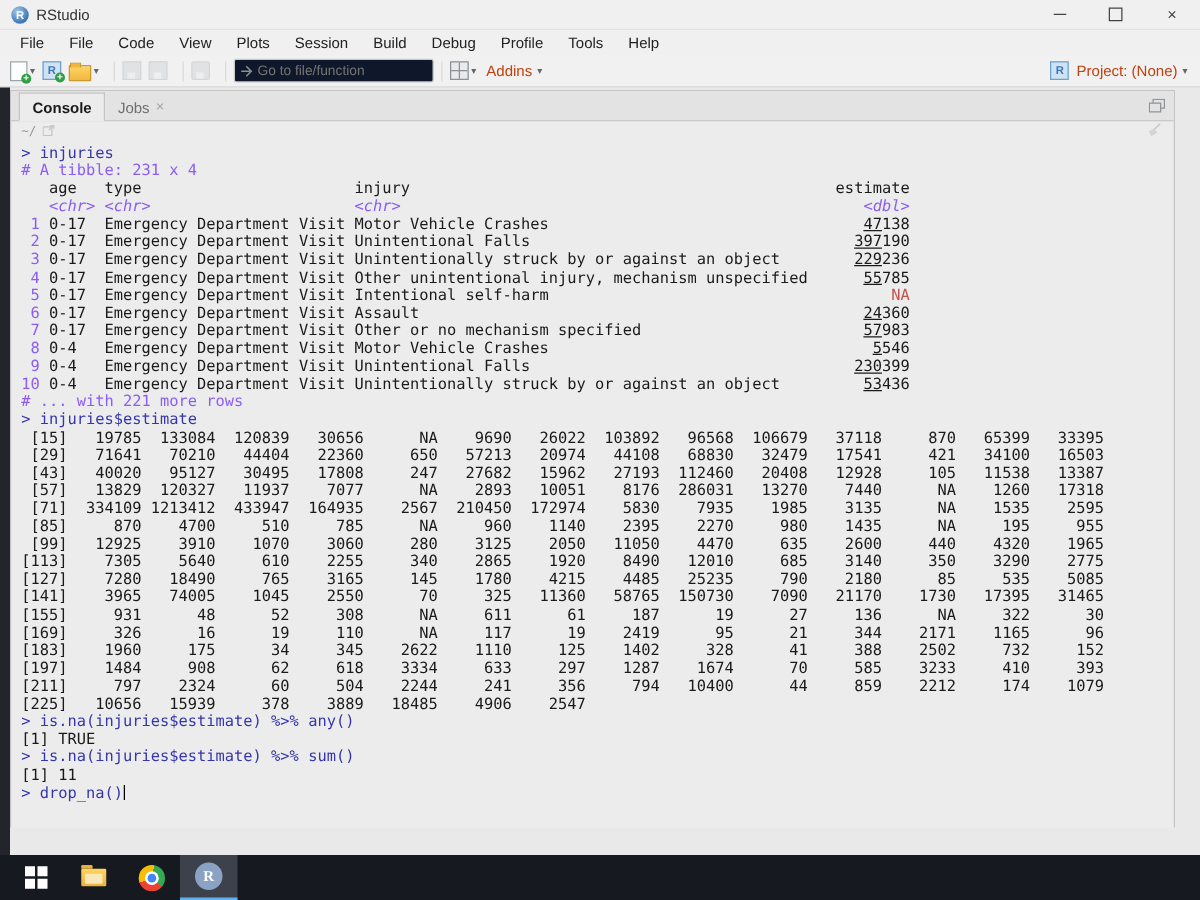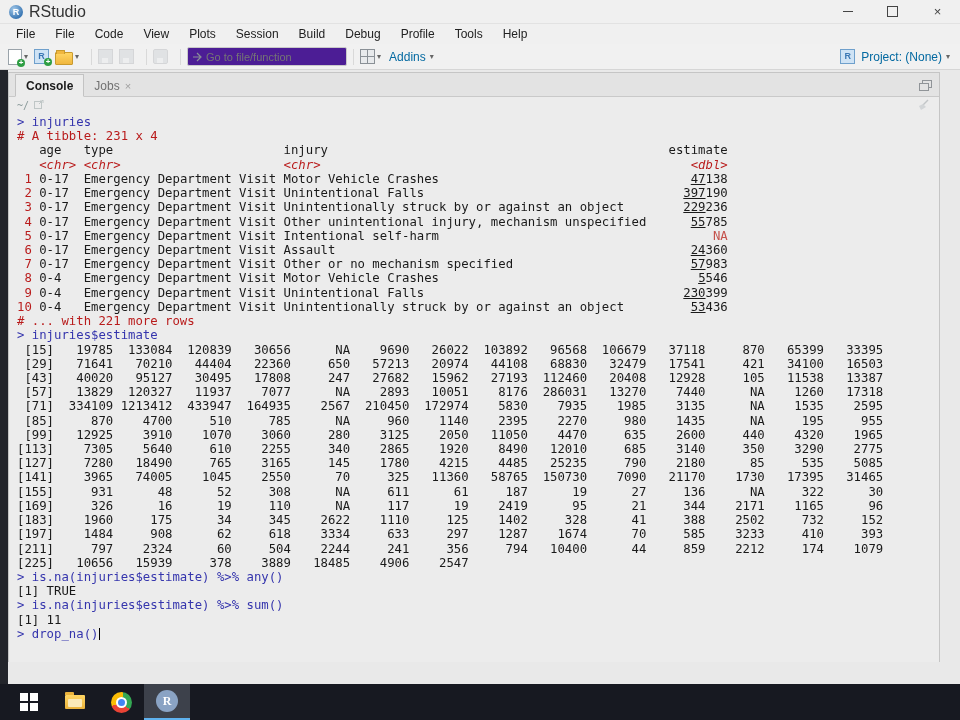--- a/index.html
+++ b/index.html
@@ -4,21 +4,21 @@
 <style>
   html,body{margin:0;padding:0;}
   body{width:960px;height:720px;position:relative;overflow:hidden;background:#111;
        font-family:"Liberation Sans",sans-serif;-webkit-font-smoothing:antialiased;}
   .window{position:absolute;left:0;top:0;width:960px;height:684px;background:#e9e9e9;}
   
   .titlebar{height:23px;background:#f0f0f0;display:flex;align-items:center;border-bottom:1px solid #e2e2e2;}
   .app-logo{width:14px;height:14px;border-radius:50%;margin:0 6px 0 9px;
             background:radial-gradient(circle at 35% 30%,#9fc6e8,#3c78b4 70%);
             color:#fff;font-size:9px;font-weight:bold;text-align:center;line-height:14px;}
-  .app-title{font-size:16px;color:#333;text-align:right;}
+  .app-title{font-size:12px;color:#333;text-align:right;}
   .win-btns{margin-left:auto;display:flex;height:100%;}
   .win-btn{width:45px;height:100%;display:flex;align-items:center;justify-content:center;color:#444;font-size:13px;}
   .min-glyph{display:inline-block;width:10px;height:1px;background:#444;}
   .restore-glyph{position:relative;width:9px;height:9px;border:1px solid #444;background:#f0f0f0;}
   .restore-glyph:before{content:"";position:absolute;left:2px;top:-4px;width:9px;height:9px;border:1px solid #444;z-index:-1;}
   
   .menubar{height:20px;background:#f0f0f0;display:flex;align-items:center;padding-left:6px;}
   .menu-item{font-size:12px;color:#222;padding:2px 10px;}
   
   .toolbar{height:25px;background:#f1f1f1;border-bottom:1px solid #d6d6d6;display:flex;align-items:center;padding-left:8px;}
@@ -28,45 +28,45 @@
   .icon-doc{width:12px;height:14px;background:#fff;border:1px solid #9aa3aa;position:relative;}
   .icon-plus{position:absolute;right:-4px;bottom:-3px;width:8px;height:8px;border-radius:50%;background:#2f9e44;color:#fff;
              font-size:8px;line-height:8px;text-align:center;font-weight:bold;}
   .icon-cube{width:13px;height:13px;background:#cfe3f5;border:1px solid #6fa0cc;position:relative;color:#3c78b4;
              font-size:9px;font-weight:bold;text-align:center;line-height:13px;}
   .icon-folder{width:16px;height:11px;background:linear-gradient(#ffd563,#f0b73f);border:1px solid #c99a2e;border-radius:1px;position:relative;margin-top:3px;}
   .icon-folder:before{content:"";position:absolute;top:-3px;left:0;width:7px;height:3px;background:#f0b73f;border:1px solid #c99a2e;border-bottom:none;border-radius:1px 1px 0 0;}
   .icon-floppy{width:13px;height:13px;background:#c6cbd0;border:1px solid #a8adb2;position:relative;}
   .icon-floppy:after{content:"";position:absolute;left:3px;bottom:0;width:6px;height:5px;background:#e9ebed;}
   .disabled{opacity:.38;}
-  .goto-box{display:flex;align-items:center;background:#4c1d95;border:1px solid #c9c9c9;border-radius:2px;height:17px;width:150px;padding:0 4px;}
+  .goto-box{display:flex;align-items:center;background:#0f172a;border:1px solid #c9c9c9;border-radius:2px;height:17px;width:150px;padding:0 4px;}
   .goto-box input{border:none;outline:none;background:transparent;font-size:11px;color:#888;width:125px;
                   font-family:"Liberation Sans",sans-serif;}
   .icon-panes{width:13px;height:13px;border:1px solid #8a9096;background:
       linear-gradient(#8a9096,#8a9096) 50% 0/1px 100% no-repeat,
       linear-gradient(#8a9096,#8a9096) 0 50%/100% 1px no-repeat,#e8eaec;}
-  .tb-label{font-size:12px;color:#0369a1;margin:0 2px;}
+  .tb-label{font-size:12px;color:#c2410c;margin:0 2px;}
   .project{margin-left:auto;display:flex;align-items:center;margin-right:10px;}
   
   .left-edge{position:absolute;left:0;top:70px;width:8px;height:614px;background:#23252b;}
   
   .pane{position:absolute;left:8px;top:72px;width:932px;height:600px;background:#ececec;border:1px solid #c5c5c5;box-sizing:border-box;}
   .tabstrip{height:23px;background:#e3e3e3;border-bottom:1px solid #c9c9c9;display:flex;align-items:flex-end;padding-left:6px;position:relative;}
   .tab{height:21px;display:flex;align-items:center;padding:0 10px;font-size:12px;color:#707070;}
   .tab.active{background:#ececec;border:1px solid #c3c3c3;border-bottom:1px solid #ececec;margin-bottom:-1px;color:#1a1a1a;font-weight:bold;}
   .tab .close-x{margin-left:5px;color:#a0a0a0;font-size:11px;}
   .pane-icons{position:absolute;right:7px;top:5px;}
   .cwd-row{height:17px;display:flex;align-items:center;padding-left:8px;
            font-family:"DejaVu Sans Mono",monospace;font-size:10px;color:#8a9a9a;}
   .popout{opacity:.45;margin-left:5px;}
   .broom{margin-left:auto;margin-right:8px;opacity:.5;}
   .console-body{height:548px;overflow:hidden;padding-left:8px;padding-top:1px;}
   .cline{white-space:pre;font-family:"DejaVu Sans Mono",monospace;font-size:12.3px;line-height:14.22px;height:14.22px;color:#1a1a1a;}
   .cmd{color:#3535ad;}
-  .meta{color:#b91c1c;}
+  .meta{color:#8b5cf6;}
   .typ{font-style:italic;}
   .out{color:#1a1a1a;}
   .na{color:#c5524c;}
   .u{text-decoration:underline;}
   .text-caret{display:inline-block;width:1px;height:12px;background:#000;vertical-align:-2px;margin-left:1px;}
   
   .taskbar{position:absolute;left:0;top:684px;width:960px;height:36px;background:#171921;display:flex;align-items:stretch;padding-left:6px;}
   .tb-item{width:46px;display:flex;align-items:center;justify-content:center;position:relative;}
   .tb-item.active{background:#3d414b;border-bottom:2px solid #5fb2ef;box-sizing:border-box;}
   .win-logo{display:grid;grid-template-columns:8px 8px;grid-template-rows:8px 8px;gap:2px;}

